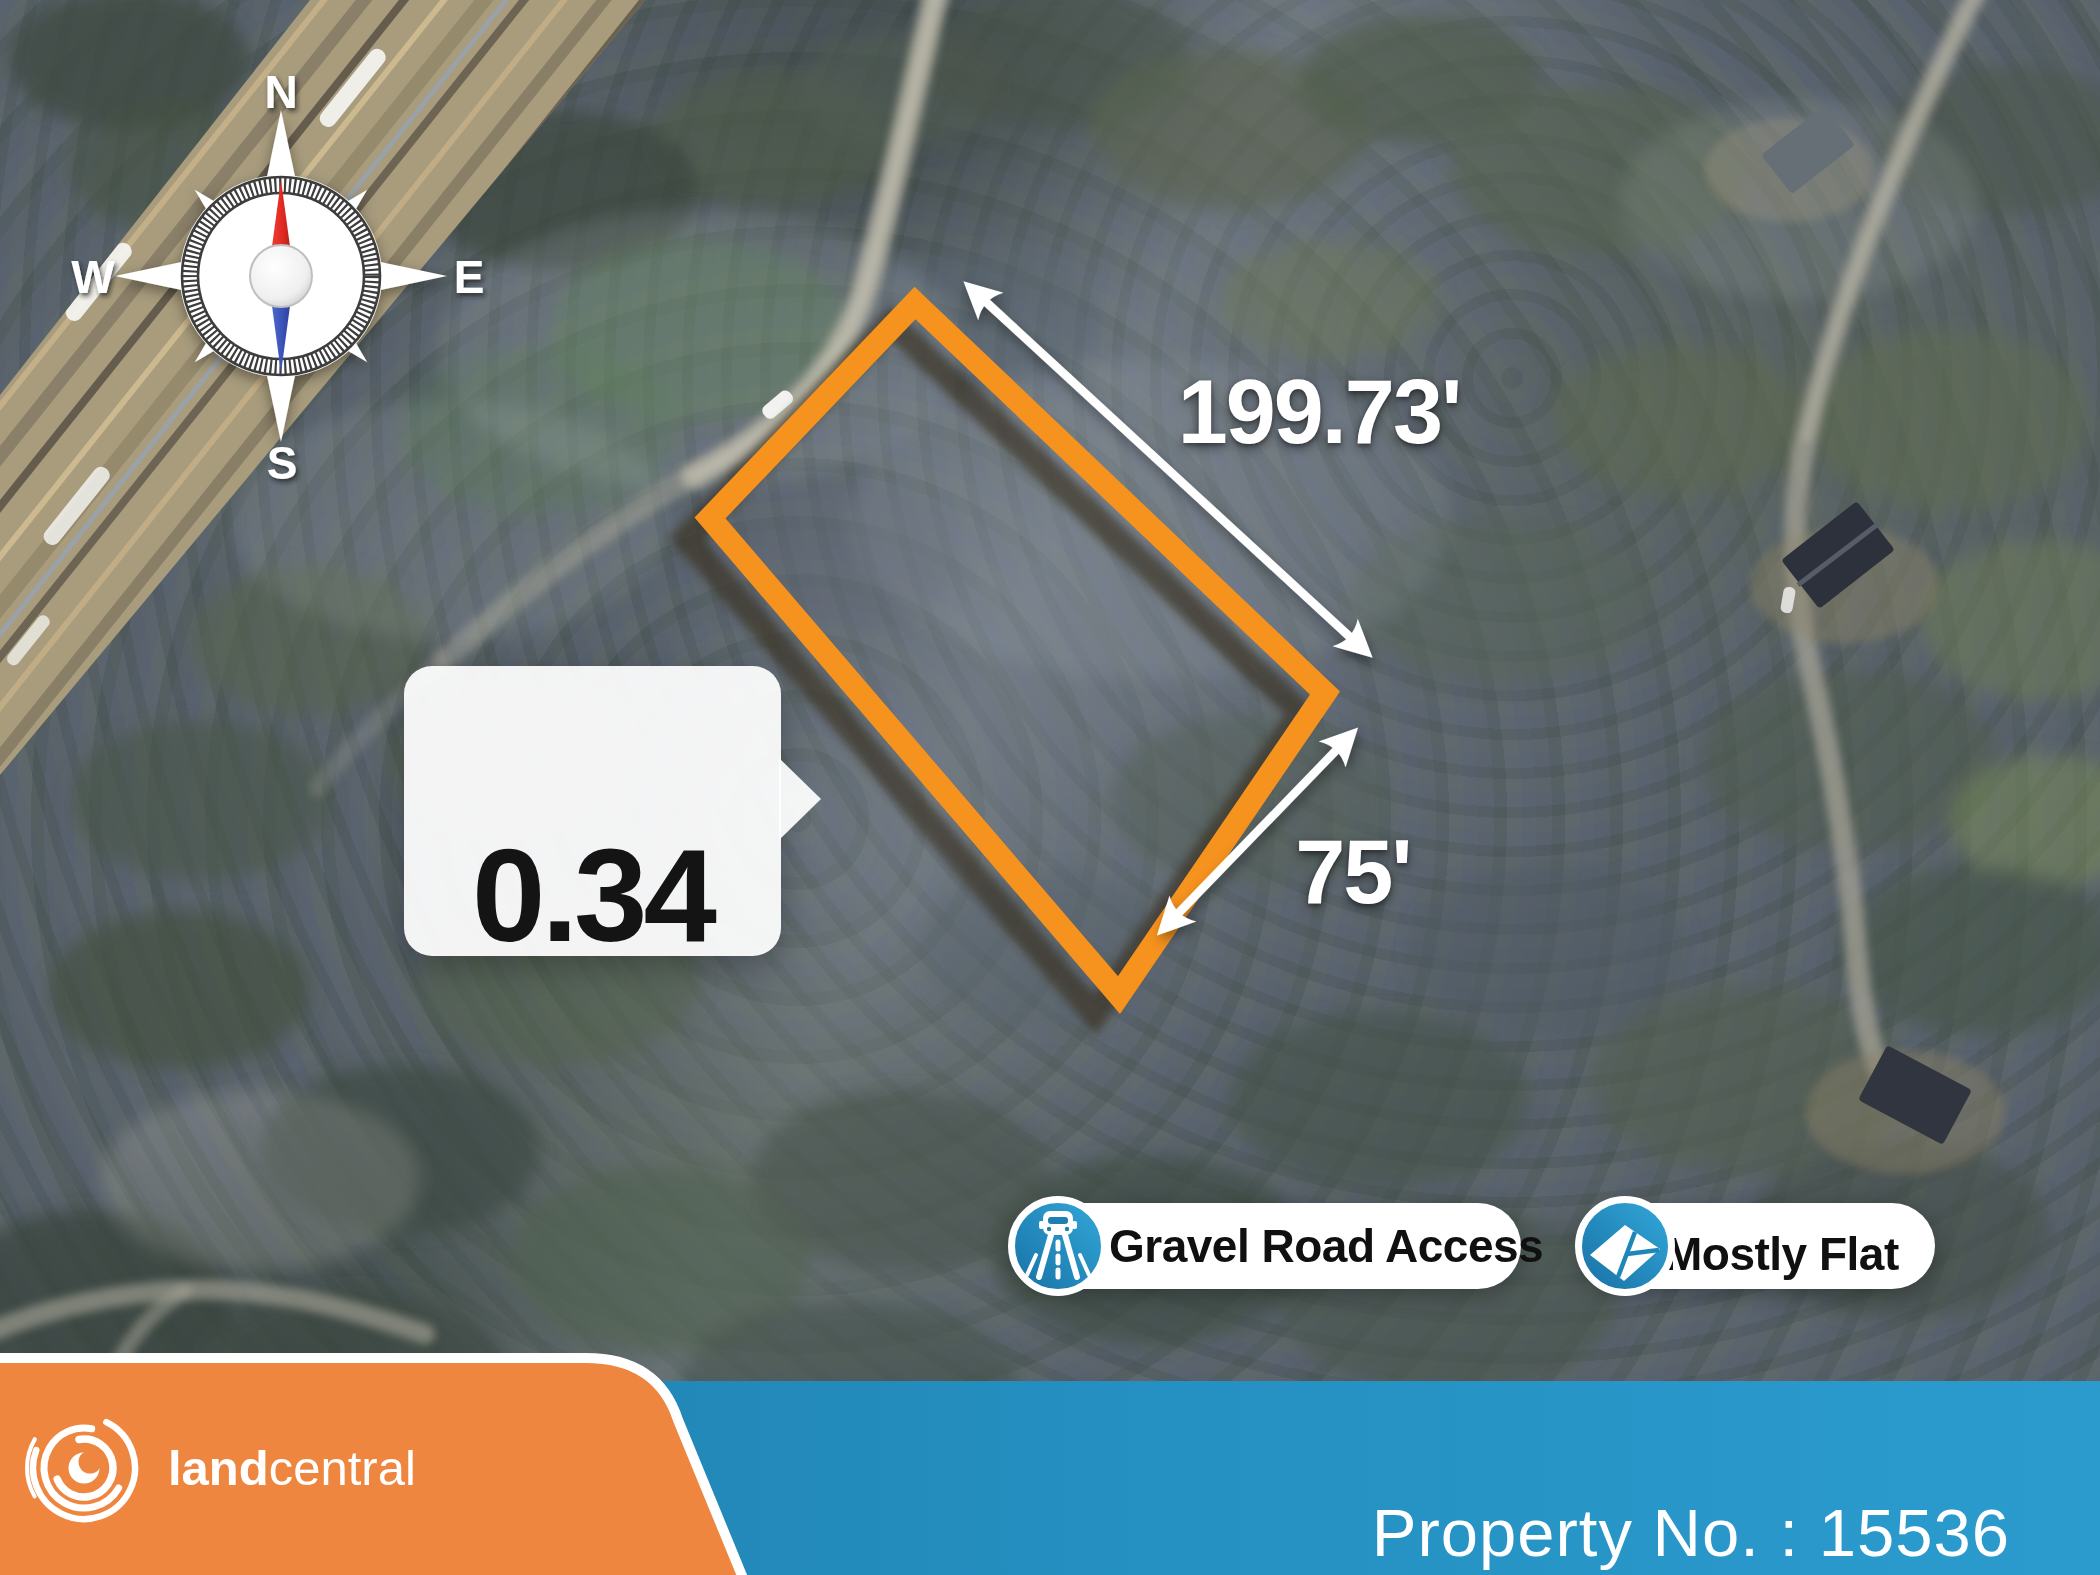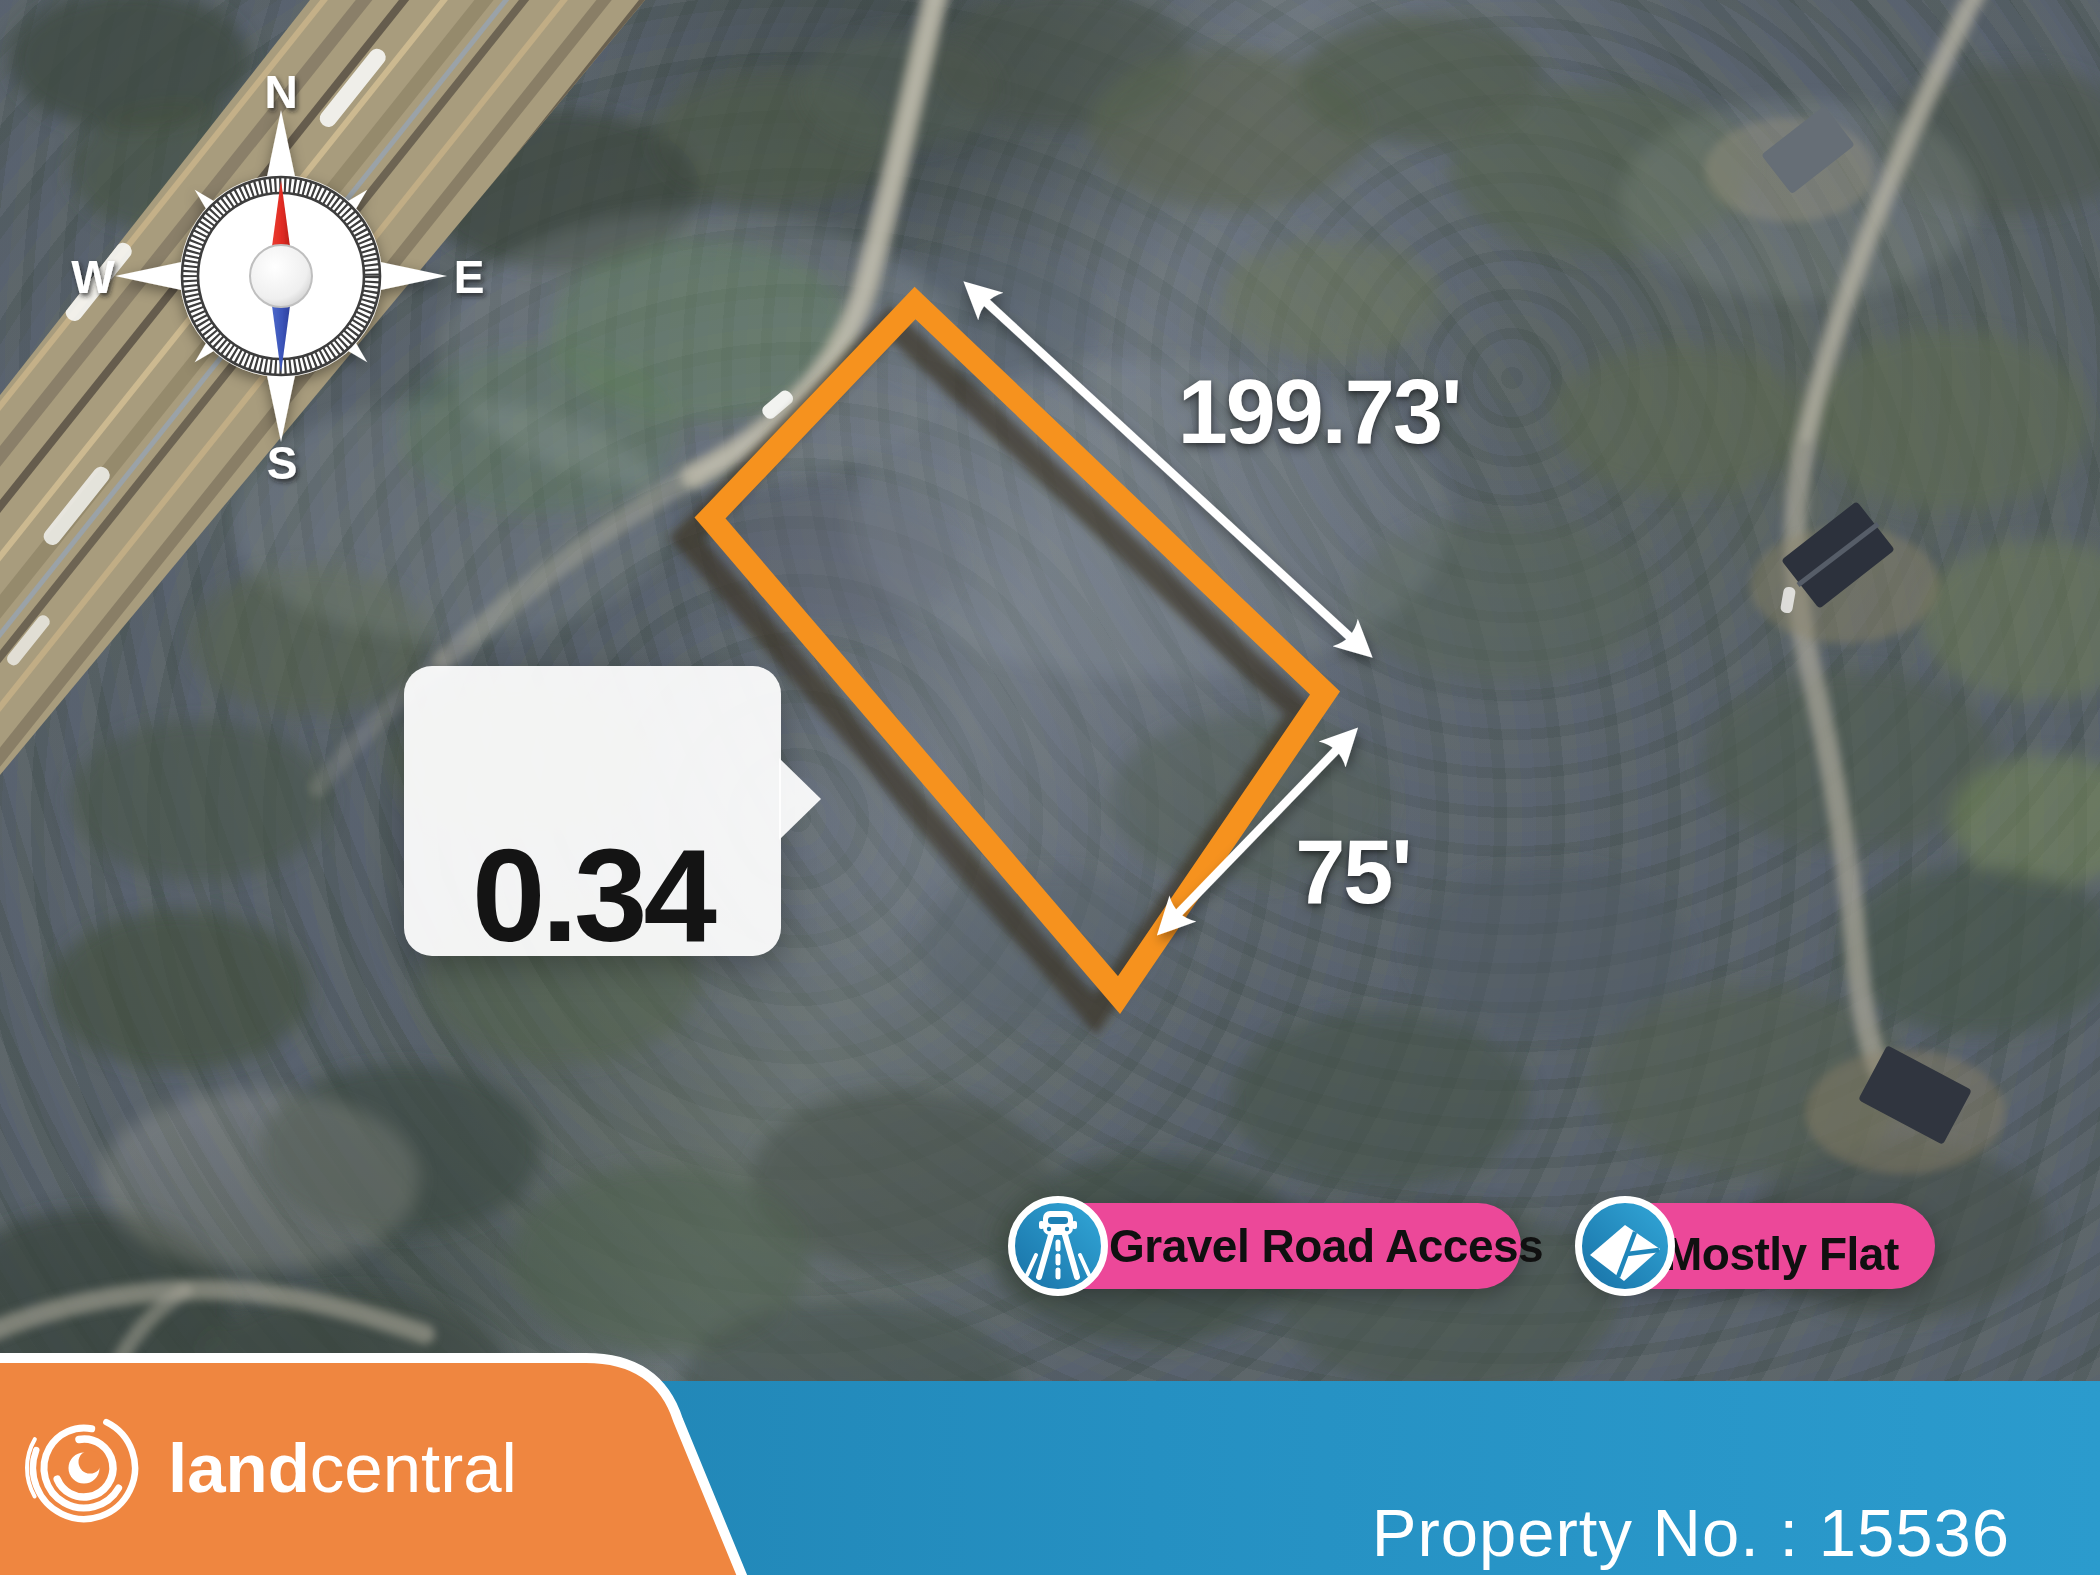--- a/index.html
+++ b/index.html
@@ -41,40 +41,40 @@
   .acre-num{font-size:132px;font-weight:800;letter-spacing:-4px;line-height:.9;color:#141414;}
   .acre-unit{font-size:104px;font-weight:800;letter-spacing:1px;line-height:1;color:#141414;margin-top:4px;}
   .acre-pointer{
     position:absolute;right:-40px;top:92px;width:0;height:0;
     border-top:41px solid transparent;border-bottom:41px solid transparent;
     border-left:42px solid rgba(255,255,255,.93);
   }
 
   
   .pill{
-    position:absolute;top:1203px;height:86px;background:#ec4899;border-radius:43px;
+    position:absolute;top:1203px;height:86px;background:#ffffff;border-radius:43px;
     display:flex;align-items:center;box-shadow:0 6px 22px rgba(0,0,0,.30);
   }
   .pill-gravel{left:1011px;width:510px;}
   .pill-flat{left:1578px;width:357px;}
   .pill-label{font-size:46px;font-weight:700;color:#101010;letter-spacing:-.5px;white-space:nowrap;}
   .pill-gravel .pill-label{margin-left:98px;}
   .pill-flat .pill-label{margin-left:86px;margin-top:16px;}
   .pill-icon{position:absolute;left:-6px;top:-10px;width:106px;height:106px;}
 
   
   .footer-blue{
     position:absolute;left:0;top:1381px;width:2100px;height:194px;
     background:linear-gradient(90deg,#1e7dab 0%, #2590c2 55%, #2b9bcd 100%);
   }
   .loc{position:absolute;right:88px;top:1410px;color:#fff;font-size:73px;font-weight:700;letter-spacing:-1px;white-space:nowrap;z-index:9;}
   .pno{position:absolute;right:90px;top:1494px;color:#fff;font-size:67px;font-weight:400;letter-spacing:1px;white-space:nowrap;z-index:9;}
   .footer-orange{z-index:8;}
   .brand{position:absolute;left:24px;top:1406px;height:124px;display:flex;align-items:center;z-index:10;}
-  .brand-text{color:#fff;font-size:69px;line-height:1;margin-left:24px;letter-spacing:0;}
+  .brand-text{color:#fff;font-size:49px;line-height:1;margin-left:24px;letter-spacing:0;}
   .brand-text .b{font-weight:700;}
   .brand-text .l{font-weight:400;}
 
   svg text{font-family:"Liberation Sans",sans-serif;}
 </style>
 </head>
 <body>
 
 <div class="canvas">
 

